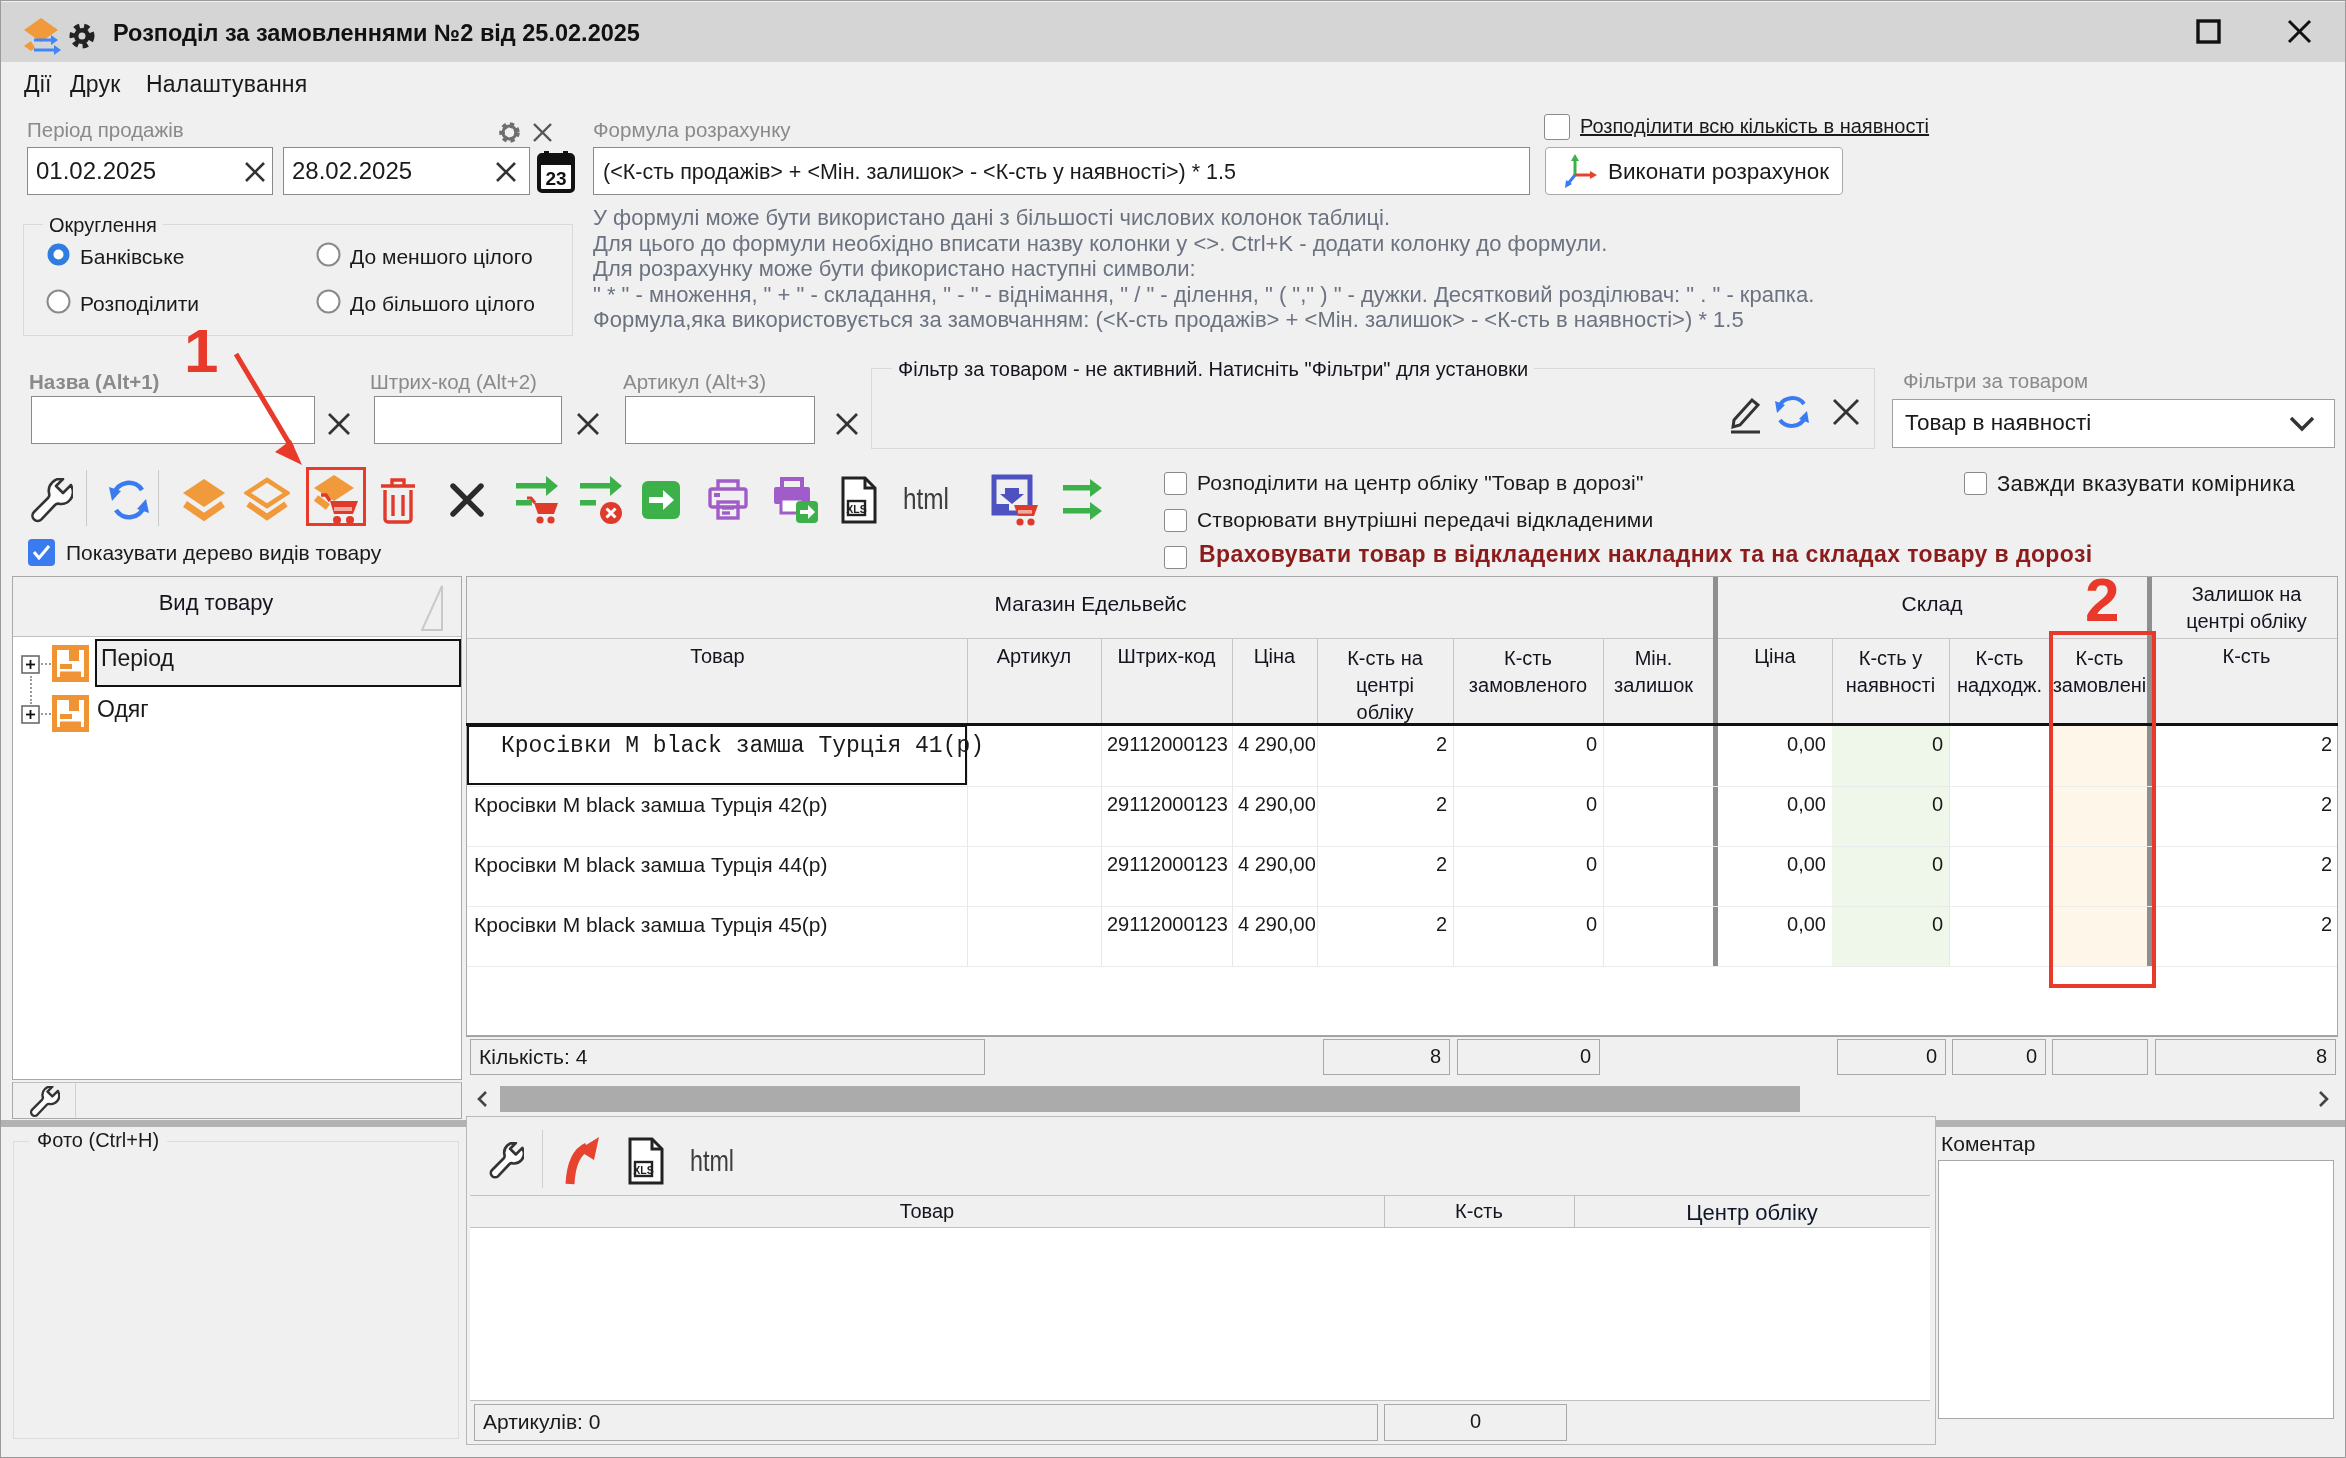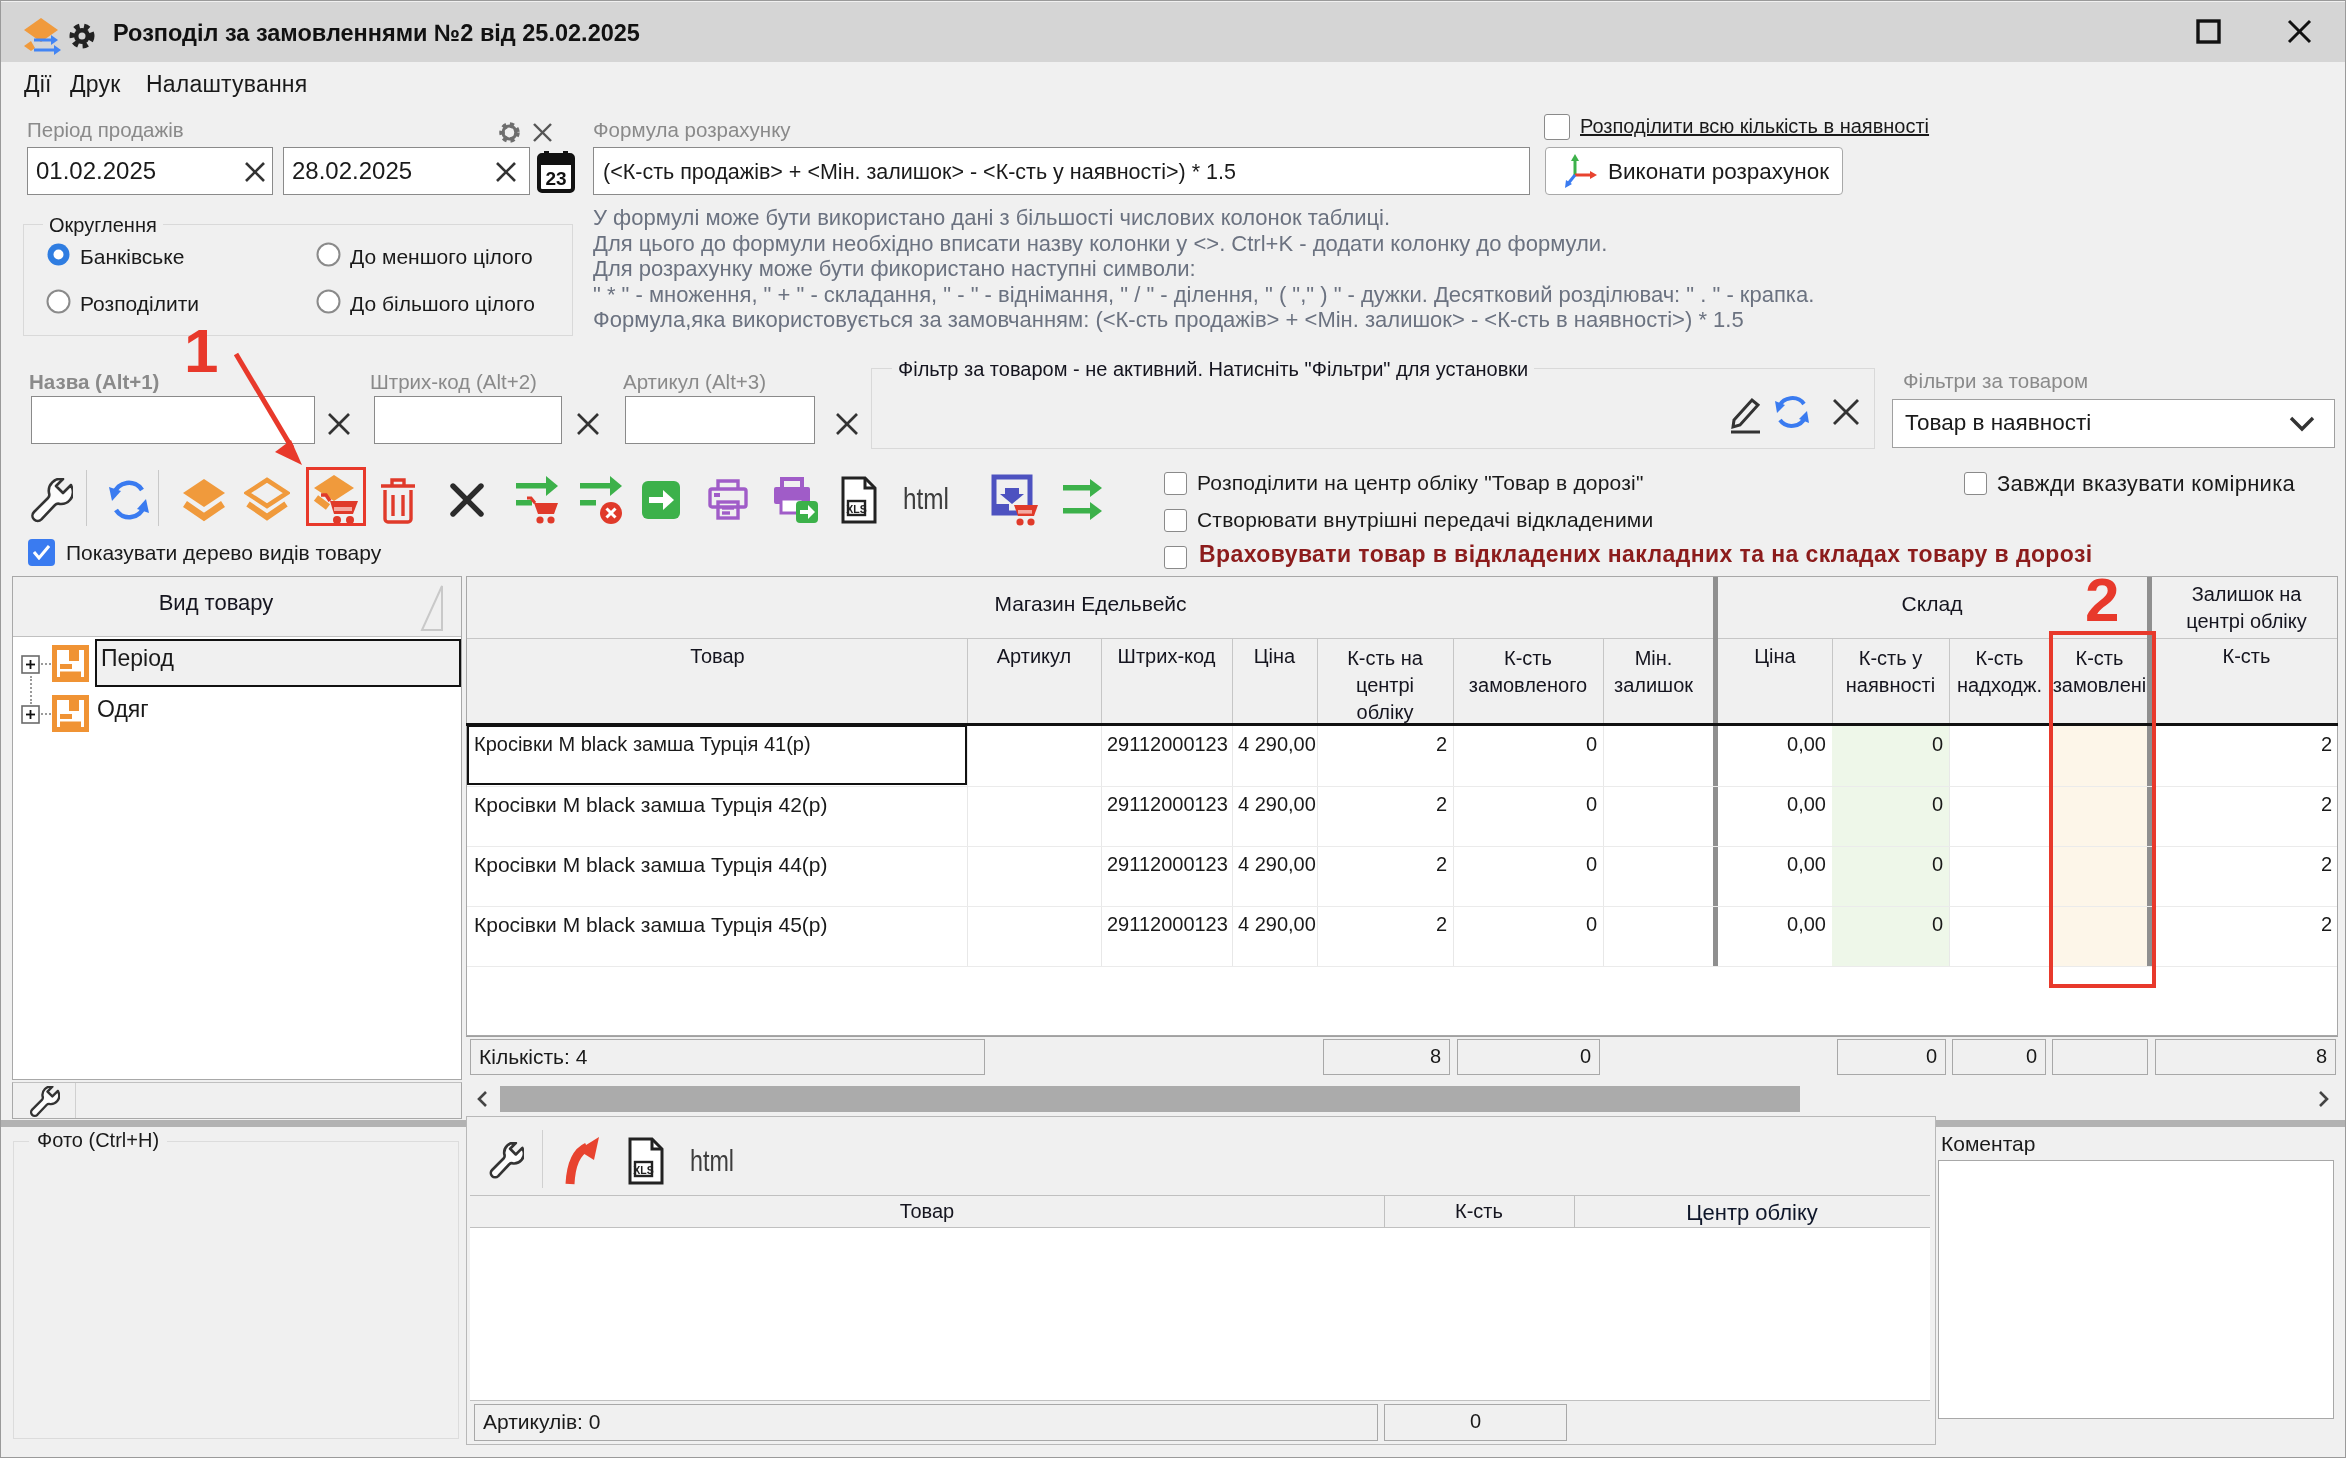--- a/index.html
+++ b/index.html
@@ -438,21 +438,21 @@
 <div class="ab" style="left:1603px;top:645px;width:101px;text-align:center;font-size:20px;line-height:27px;color:#15151f;">Мін.<br>залишок</div>
 <div class="ab" style="left:1718px;top:645px;width:114px;text-align:center;font-size:20px;color:#15151f;">Ціна</div>
 <div class="ab" style="left:1832px;top:645px;width:117px;text-align:center;font-size:20px;line-height:27px;color:#15151f;">К-сть у<br>наявності</div>
 <div class="ab" style="left:1949px;top:645px;width:101px;text-align:center;font-size:20px;line-height:27px;color:#15151f;overflow:hidden;height:55px;">К-сть<br>надходж.</div>
 <div class="ab" style="left:2052px;top:645px;width:95px;text-align:center;font-size:20px;line-height:27px;color:#15151f;overflow:hidden;height:55px;white-space:nowrap;">К-сть<br>замовлені</div>
 <div class="ab" style="left:2155px;top:645px;width:183px;text-align:center;font-size:20px;color:#15151f;">К-сть</div>
 
 <div class="ab" style="left:466px;top:723px;width:1872px;height:3px;background:#111;"></div>
 <div class="ab" style="left:467px;top:725px;width:500px;height:60px;border:2px solid #111;background:#fff;"></div>
 
-<div class="ab" style="left:474px;top:733px;font-size:20px;">Кросівки M black замша Турція 41(р)</div>
+<div class="ab" style="left:501px;top:733px;font-size:23px;font-family:Liberation Mono, monospace;">Кросівки M black замша Турція 41(р)</div>
 <div class="ab" style="left:474px;top:793px;font-size:21px;">Кросівки M black замша Турція 42(р)</div>
 <div class="ab" style="left:474px;top:853px;font-size:21px;">Кросівки M black замша Турція 44(р)</div>
 <div class="ab" style="left:474px;top:913px;font-size:21px;">Кросівки M black замша Турція 45(р)</div>
 <div class="ab" style="left:1107px;top:733px;width:124px;font-size:20px;overflow:hidden;white-space:nowrap;">29112000123</div>
 <div class="ab" style="left:1107px;top:793px;width:124px;font-size:20px;overflow:hidden;white-space:nowrap;">29112000123</div>
 <div class="ab" style="left:1107px;top:853px;width:124px;font-size:20px;overflow:hidden;white-space:nowrap;">29112000123</div>
 <div class="ab" style="left:1107px;top:913px;width:124px;font-size:20px;overflow:hidden;white-space:nowrap;">29112000123</div>
 <div class="ab" style="left:1238px;top:733px;width:78px;font-size:20px;overflow:hidden;white-space:nowrap;">4 290,00</div>
 <div class="ab" style="left:1238px;top:793px;width:78px;font-size:20px;overflow:hidden;white-space:nowrap;">4 290,00</div>
 <div class="ab" style="left:1238px;top:853px;width:78px;font-size:20px;overflow:hidden;white-space:nowrap;">4 290,00</div>

